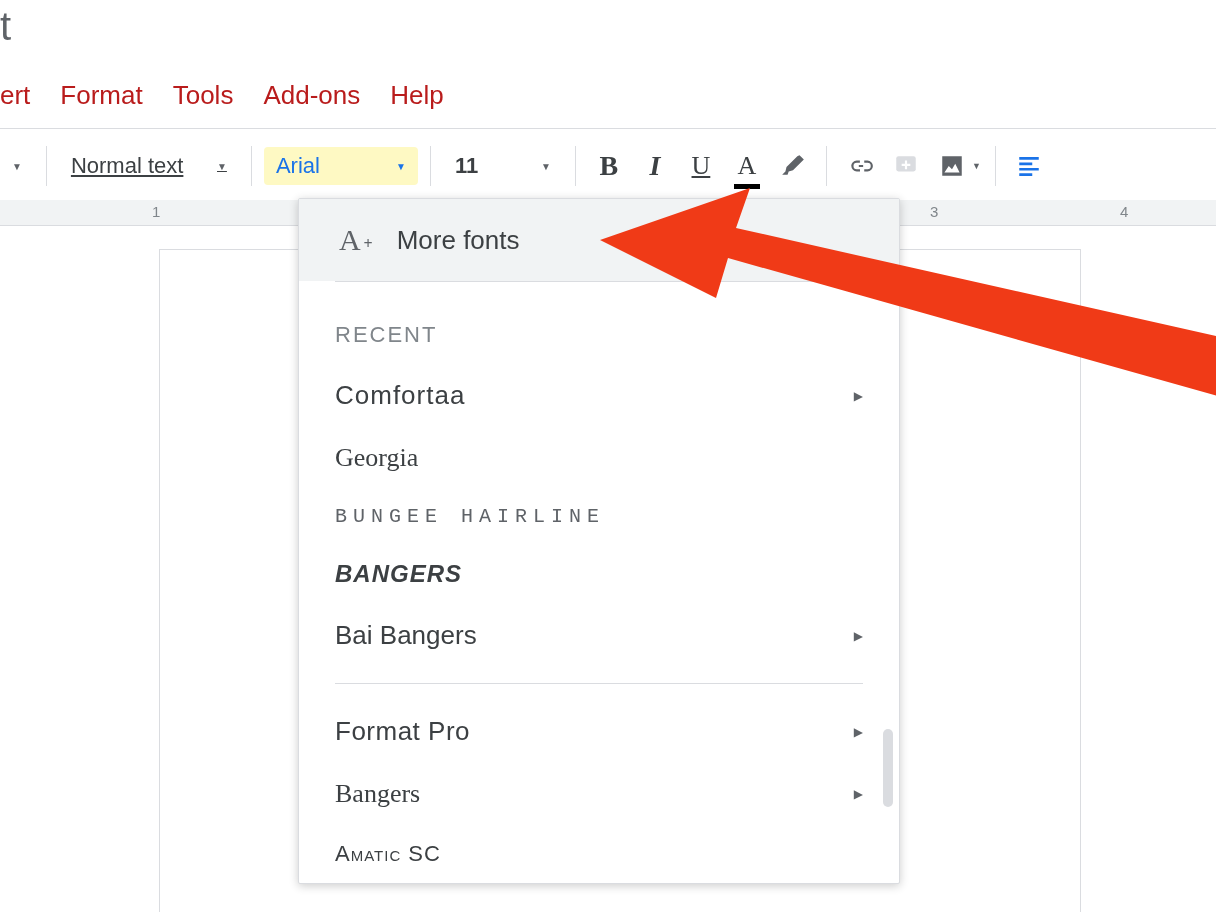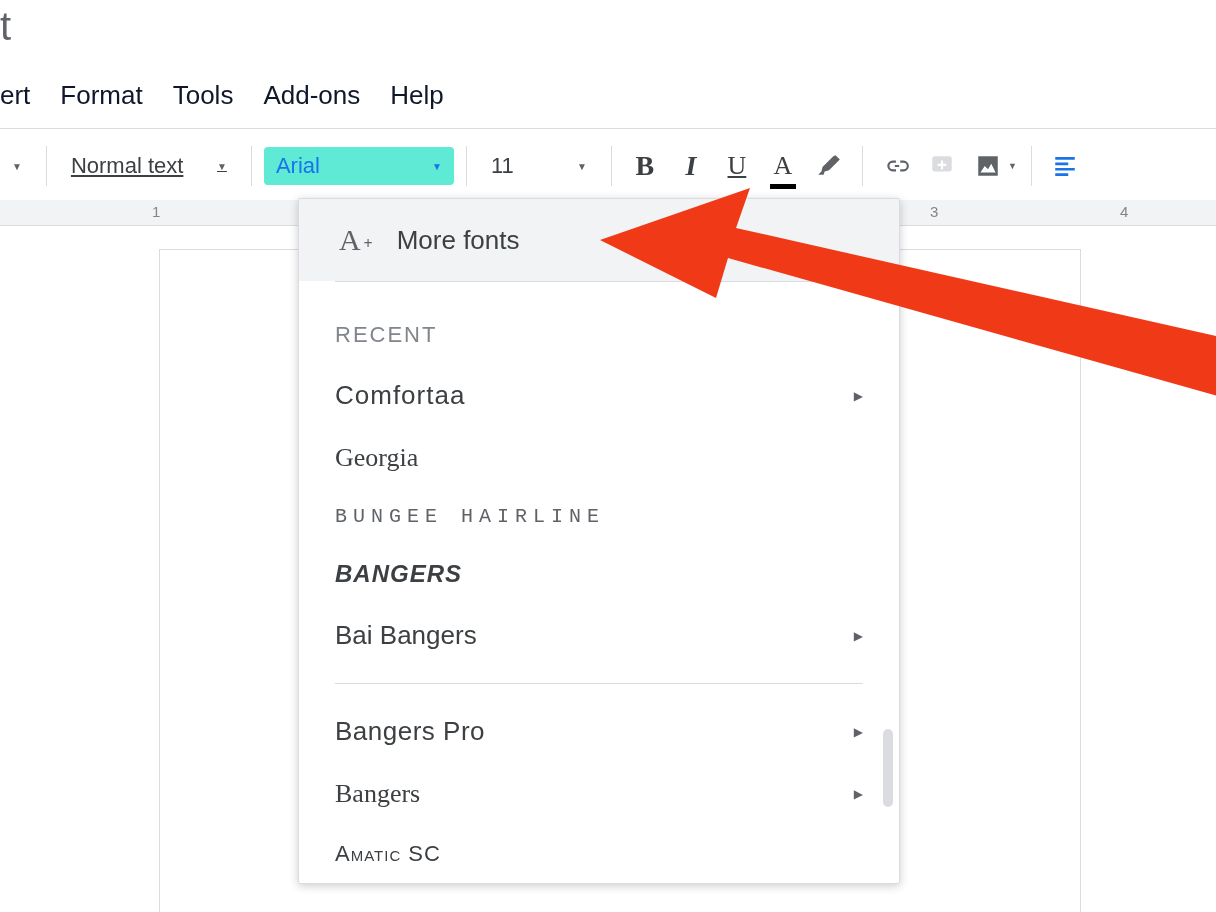--- a/index.html
+++ b/index.html
@@ -1,33 +1,33 @@
 <!DOCTYPE html>
 <html><head>
 <meta charset="utf-8">
 <style>
 * { box-sizing: border-box; margin: 0; padding: 0; }
 body { font-family: Arial, sans-serif; background: #fff; overflow: hidden; width: 1216px; height: 912px; position: relative; }
 
-.menubar { position: absolute; top: 70px; left: 0; display: flex; gap: 30px; padding: 10px 0; font-size: 26px; color: #0f172a; }
+.menubar { position: absolute; top: 70px; left: 0; display: flex; gap: 30px; padding: 10px 0; font-size: 26px; color: #b91c1c; }
 .menubar div { cursor: pointer; }
 
 .toolbar-divider-h { position: absolute; top: 128px; left: 0; right: 0; height: 1px; background: #dadce0; }
 
 .toolbar { position: absolute; top: 138px; left: 0; right: 0; display: flex; align-items: center; height: 56px; padding: 0 0px; gap: 4px; }
 .tb-sep { width: 1px; height: 40px; background: #dadce0; margin: 0 8px; }
 
 .dropdown-btn { display: flex; align-items: center; padding: 6px 12px; border-radius: 4px; cursor: pointer; gap: 10px; font-size: 22px; color: #3c4043; }
 .dropdown-btn .arrow { font-size: 10px; color: #5f6368; }
 
-.font-dropdown { background: #5eead4; color: #1a73e8; font-weight: 500; width: 190px; justify-content: space-between; }
+.font-dropdown { background: #fef9c3; color: #1a73e8; font-weight: 500; width: 154px; justify-content: space-between; }
 .font-dropdown .arrow { color: #1a73e8; }
 
 .styles-dropdown { width: 180px; justify-content: space-between; text-decoration: underline; }
-.size-dropdown { width: 120px; justify-content: space-between; text-align: right; }
+.size-dropdown { width: 120px; justify-content: space-between; text-align: right; font-weight: bold; }
 
 .icon-btn { width: 42px; height: 42px; display: flex; align-items: center; justify-content: center; border-radius: 4px; cursor: pointer; font-size: 24px; color: #3c4043; }
 
 .bold-icon { font-weight: 900; font-family: serif; font-size: 28px;}
 .italic-icon { font-style: italic; font-family: serif; font-size: 28px; font-weight: bold;}
 .underline-icon { text-decoration: underline; font-family: serif; font-size: 26px;}
 .textcolor-icon { font-family: serif; font-size: 26px; position: relative; }
 .textcolor-icon::after { content:''; position:absolute; bottom:-2px; left:8px; right:8px; height:5px; background:#000;}
 
 .ruler-area { position: absolute; top: 200px; left: 0; right: 0; height: 26px; background: #f1f3f4; border-bottom: 1px solid #dadce0; }
@@ -162,21 +162,21 @@
       <span class="f-bangers">Bangers</span>
     </div>
     <div class="font-item">
       <span class="f-baijamjuree">Bai Bangers</span>
       <span class="submenu-arrow">▶</span>
     </div>
 
     <hr style="margin:16px 0">
 
     <div class="font-item">
-      <span class="f-advent">Bangers Pro</span>
+      <span class="f-advent">Format Pro</span>
       <span class="submenu-arrow">▶</span>
     </div>
     <div class="font-item">
       <span class="f-alegreya">Bangers</span>
       <span class="submenu-arrow">▶</span>
     </div>
     <div class="font-item">
       <span class="f-amatic">Amatic SC</span>
     </div>
   </div>

